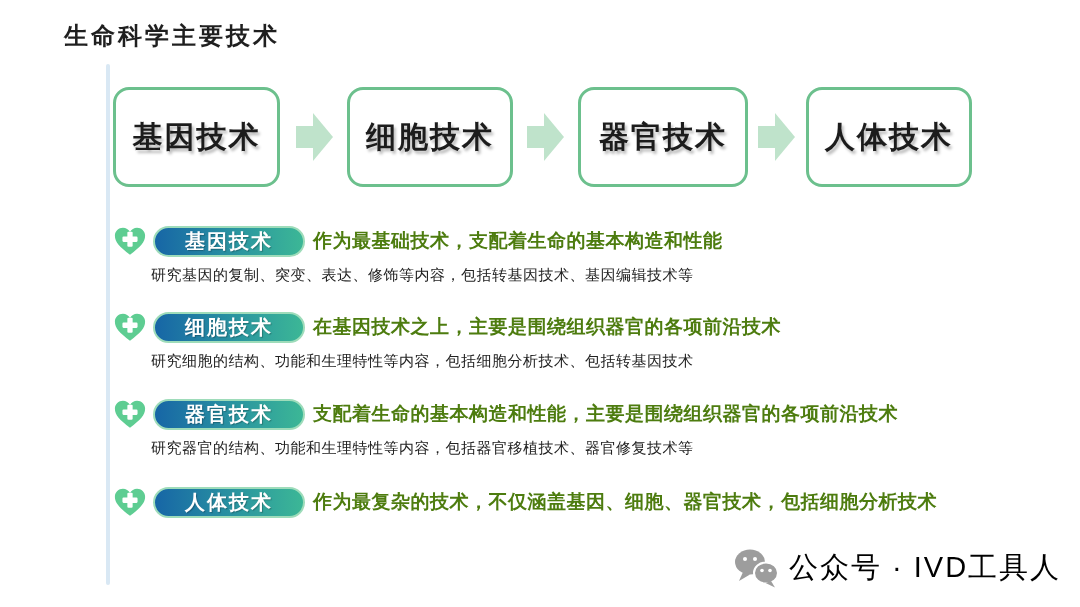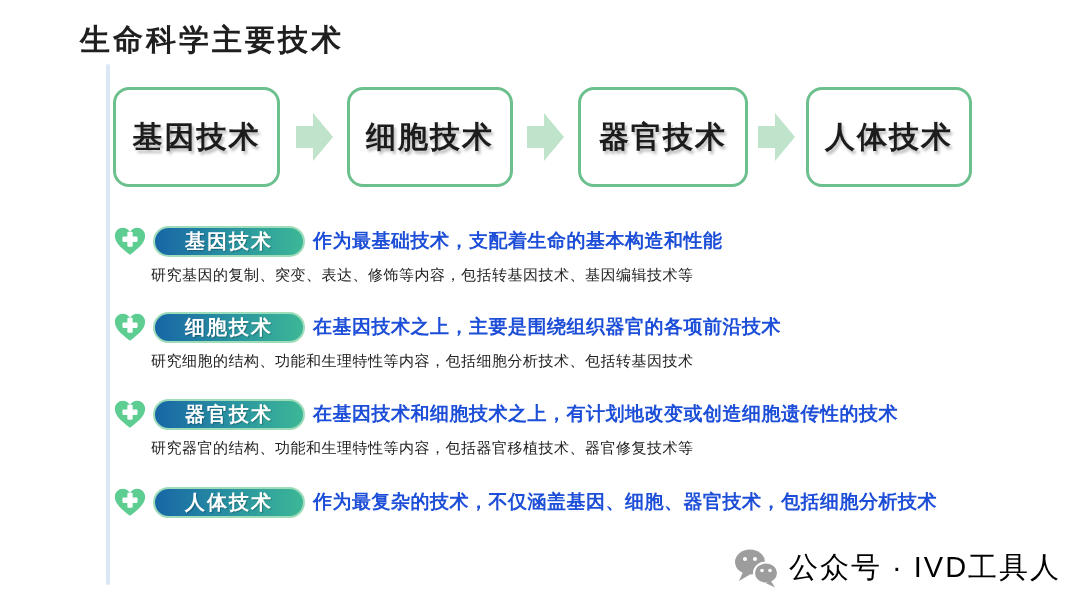--- a/index.html
+++ b/index.html
@@ -11,25 +11,24 @@
     width: 1080px;
     height: 607px;
     background: #ffffff;
     overflow: hidden;
   }
 
   .title {
     position: absolute;
     left: 64px;
     top: 20px;
-    font-size: 30px;
+    font-size: 24px;
     font-weight: 700;
     letter-spacing: 3px;
     color: #1f1f1f;
-    margin-left: 16px;
   }
 
   .vrule {
     position: absolute;
     left: 106px;
     top: 64px;
     width: 4px;
     height: 521px;
     background: #d9e8f4;
     border-radius: 2px;
@@ -104,21 +103,21 @@
     font-weight: 700;
     letter-spacing: 2px;
     display: flex;
     align-items: center;
     justify-content: center;
     text-shadow: 1px 1px 1px rgba(0,0,0,0.25);
   }
   .summary {
     font-size: 19px;
     font-weight: 600;
-    color: #1d4ed8;
+    color: #4d7c0f;
     letter-spacing: 0.5px;
     white-space: nowrap;
     padding-left: 2px;
   }
   .detail {
     margin-top: 8px;
     padding-left: 38px;
     font-size: 15px;
     color: #222222;
     letter-spacing: 0.5px;
@@ -209,21 +208,21 @@
   <section class="row r3">
     <div class="head-line">
       <span class="heart">
         <svg viewBox="0 0 36 32" width="34" height="31">
           <path d="M18 30 C7 22 2 16.5 2 10 C2 5 6 1.5 10.5 1.5 C13.7 1.5 16.6 3.3 18 6 C19.4 3.3 22.3 1.5 25.5 1.5 C30 1.5 34 5 34 10 C34 16.5 29 22 18 30 Z" fill="#5ecd92"></path>
           <rect x="10" y="10.8" width="16" height="5.6" rx="1.2" fill="#ffffff"></rect>
           <rect x="15.2" y="5.6" width="5.6" height="16" rx="1.2" fill="#ffffff"></rect>
         </svg>
       </span>
       <span class="pill">器官技术</span>
-      <span class="summary">在基因技术和细胞技术之上，有计划地改变或创造细胞遗传性的技术</span>
+      <span class="summary">支配着生命的基本构造和性能，主要是围绕组织器官的各项前沿技术</span>
     </div>
     <div class="detail">研究器官的结构、功能和生理特性等内容，包括器官移植技术、器官修复技术等</div>
   </section>
 
   <section class="row r4">
     <div class="head-line">
       <span class="heart">
         <svg viewBox="0 0 36 32" width="34" height="31">
           <path d="M18 30 C7 22 2 16.5 2 10 C2 5 6 1.5 10.5 1.5 C13.7 1.5 16.6 3.3 18 6 C19.4 3.3 22.3 1.5 25.5 1.5 C30 1.5 34 5 34 10 C34 16.5 29 22 18 30 Z" fill="#5ecd92"></path>
           <rect x="10" y="10.8" width="16" height="5.6" rx="1.2" fill="#ffffff"></rect>

